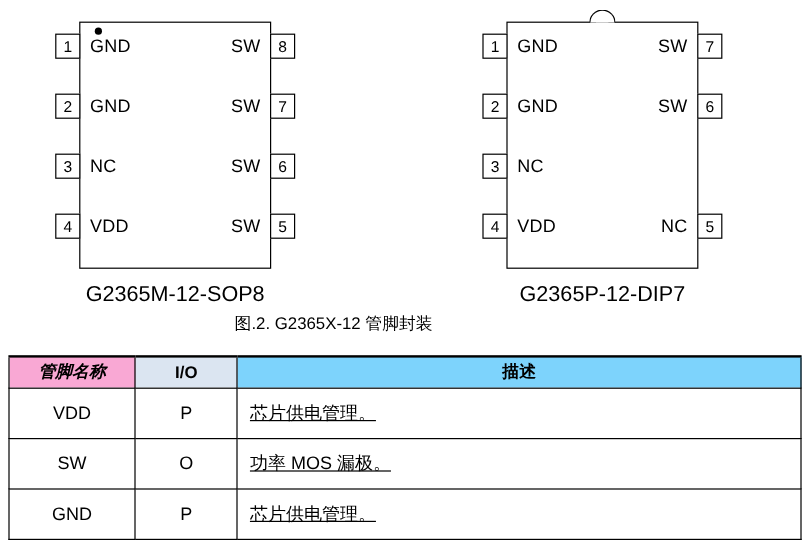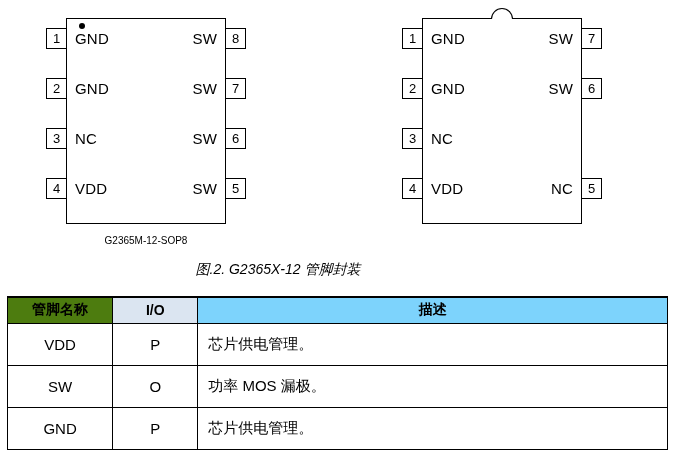--- a/index.html
+++ b/index.html
@@ -36,42 +36,42 @@
   .dot {
     position:absolute; left:12px; top:4px;
     width:6px; height:6px; border-radius:50%; background:#000;
   }
   .notch {
     position:absolute; top:0; left:89px;
     width:22px; height:11px; background:#fff;
     border:1.6px solid #000; border-bottom:none;
     border-radius:11px 11px 0 0;
   }
-  .pkg-name { margin-top:9px; width:200px; text-align:center; font-size:10px; }
+  .pkg-name { margin-top:9px; width:200px; text-align:center; font-size:18px; }
 
   
   .caption {
     position:absolute; top:261px; left:0; width:556px;
-    text-align:center; font-size:14px;font-style:italic;
+    text-align:center; font-size:14px;
   }
 
   
   table.pin-table {
     position:absolute; top:296px; left:7px; width:661px;
     border-collapse:collapse; background:#fff;
     table-layout:fixed;
   }
   .pin-table th, .pin-table td { border:1px solid #000; }
   .pin-table th {
     border-top:2px solid #000;
     font-size:14px; font-weight:bold; height:26px; text-align:center;
   }
   .pin-table td { font-size:15px; height:42px; }
   .pin-table td.c0, .pin-table td.c1 { text-align:center; }
-  .pin-table td.c2 { text-align:left; padding-left:10px; }
+  .pin-table td.c2 { text-align:left; padding-left:10px;text-decoration:underline; }
 </style>
 </head>
 <body>
 
 <div class="page">
 
   <div class="packages">
       <div class="package" style="left: 46px;">
         <div class="pkg-diagram">
           <div class="pkg-body">
@@ -108,34 +108,35 @@
           <div class="pin-label left" style="top: 120px;">NC</div>
           <div class="pin-box left" style="top: 170px;">4</div>
           <div class="pin-label left" style="top: 170px;">VDD</div>
           <div class="pin-box right" style="top: 20px;">7</div>
           <div class="pin-label right" style="top: 20px;">SW</div>
           <div class="pin-box right" style="top: 70px;">6</div>
           <div class="pin-label right" style="top: 70px;">SW</div>
           <div class="pin-box right" style="top: 170px;">5</div>
           <div class="pin-label right" style="top: 170px;">NC</div>
         </div>
+        <div class="pkg-name">G2365P-12-DIP7</div>
       </div>
     </div>
 
   <div class="caption">图.2. G2365X-12 管脚封装</div>
 
   <table class="pin-table">
     <colgroup>
         <col style="width: 105px;">
         <col style="width: 85px;">
         <col style="width: 469px;">
       </colgroup>
     <thead>
       <tr>
-          <th style="background: #4d7c0f;">管脚名称</th>
+          <th style="background: #f9a8d4; font-style: italic;">管脚名称</th>
           <th style="background: rgb(219, 229, 241);">I/O</th>
           <th style="background: #7dd3fc;">描述</th>
         </tr>
     </thead>
     <tbody>
         <tr>
           <td class="c0">VDD</td>
           <td class="c1">P</td>
           <td class="c2">芯片供电管理。</td>
         </tr>

